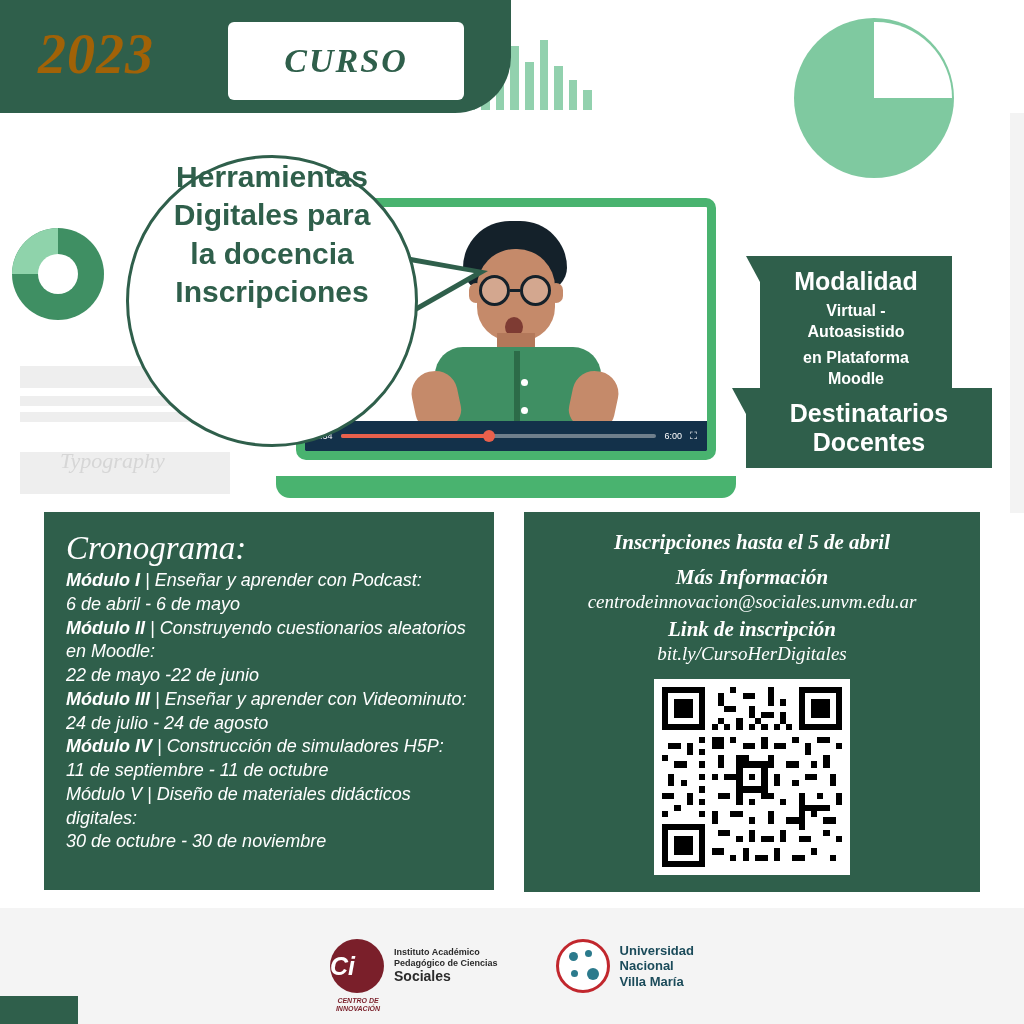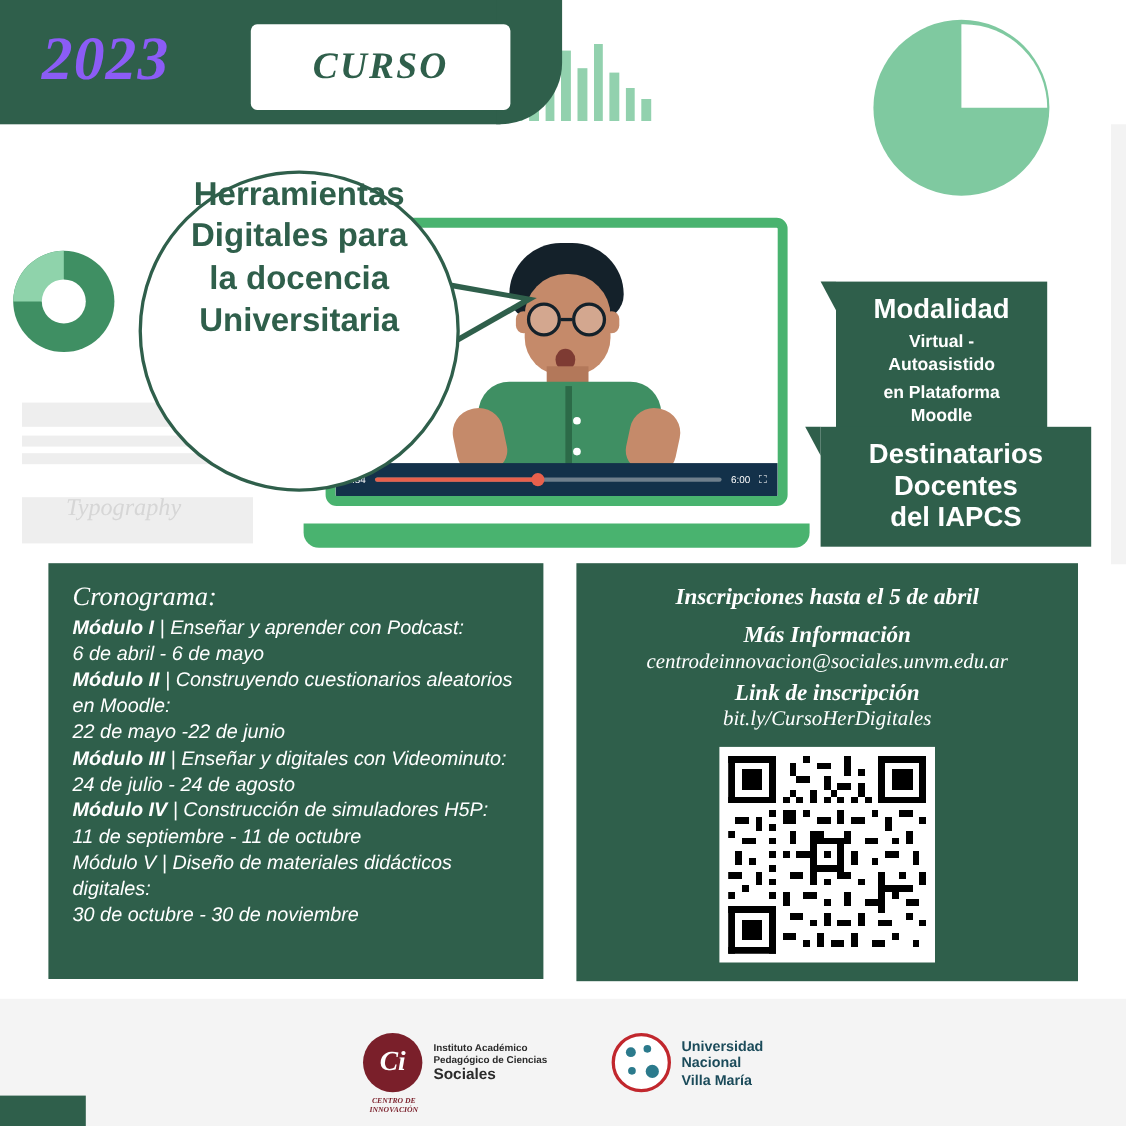--- a/index.html
+++ b/index.html
@@ -24,21 +24,21 @@
   }
   .header-band::after {
     content: "";
     position: absolute; right: -56px; top: 0;
     width: 60px; height: 113px;
     background: #2f5f4b;
     border-bottom-right-radius: 56px;
   }
   .year {
     position: absolute; left: 38px; top: 22px;
-    color: #8b5cf6;
+    color: #a16207;
     font-family: "Liberation Serif", serif;
     font-weight: bold;
     font-style: italic;
     font-size: 56px;
     letter-spacing: 1px;
   }
   .curso-tab {
     position: absolute; left: 228px; top: 22px;
     width: 236px; height: 78px;
     background: #ffffff;
@@ -242,21 +242,21 @@
     position: absolute;
     background: #2f5f4b;
     color: #ffffff;
   }
   .panel-left { left: 44px; top: 512px; width: 450px; height: 378px; padding: 18px 22px; }
   .panel-right { left: 524px; top: 512px; width: 456px; height: 380px; padding: 18px 20px; text-align: center; }
 
   .cron-title {
     font-family: "Liberation Serif", serif;
     font-style: italic;
-    font-size: 24px;
+    font-size: 33px;
     margin-bottom: 2px;
   }
   .cron-line {
     font-family: Liberation Sans, sans-serif;
     font-style: italic;
     font-size: 18px;
     line-height: 1.32;
   }
   .cron-line b { font-weight: bold; font-style: italic; }
 
@@ -286,22 +286,22 @@
   
   .footer {
     position: absolute; left: 0; bottom: 0; width: 1024px; height: 116px;
     background: #f4f4f4;
     display: flex; align-items: center; justify-content: center; gap: 58px;
   }
   .logo-group { display: flex; align-items: center; gap: 10px; }
   .ci-mark {
     width: 54px; height: 54px; border-radius: 50%;
     background: #7a1f2a; color: #ffffff;
-    display: flex; align-items: center; justify-content: center;
-    font-family: Liberation Serif, serif; font-weight: bold; font-size: 25px; font-style: italic;
+    display: flex; align-items: center; 
+    font-family: Liberation Sans, sans-serif; font-weight: bold; font-size: 25px; font-style: italic;
     position: relative;
   }
   .ci-caption {
     position: absolute; left: -6px; top: 58px; width: 68px;
     text-align: center; color: #7a1f2a; font-size: 7px; font-weight: bold; line-height: 1.2;
   }
   .ci-text { line-height: 1.18; color: #2b2b2b; }
   .ci-text .l1 { font-size: 9px; font-weight: bold; }
   .ci-text .l2 { font-size: 9px; font-weight: bold; }
   .ci-text .l3 { font-size: 14px; font-weight: bold; }
@@ -396,53 +396,52 @@
     </div>
     <div class="laptop-base"></div>
   </div>
 
   <div class="bubble-tail"></div>
   <div class="bubble">
     <div class="bubble-text">
       <div>Herramientas</div>
       <div>Digitales para</div>
       <div>la docencia</div>
-      <div>Universitaria</div>
+      <div>Inscripciones</div>
     </div>
   </div>
 
   <div class="info-box box-modalidad">
     <div class="box-notch"></div>
     <div class="info-title">Modalidad</div>
     <div class="info-sub">Virtual - Autoasistido</div>
     <div class="info-sub">en Plataforma Moodle</div>
   </div>
 
   <div class="info-box box-destinatarios">
     <div class="box-notch"></div>
     <div class="info-title">Destinatarios</div>
     <div class="info-sub-lg">Docentes</div>
-    <div class="info-sub-lg">del IAPCS</div>
   </div>
 
   <div class="panel panel-left">
     <div class="cron-title">Cronograma:</div>
 
     <div class="cron-line">
       <b>Módulo I</b><span> | </span><span>Enseñar y aprender con Podcast:</span>
     </div>
     <div class="cron-line">6 de abril - 6 de mayo</div>
 
     <div class="cron-line">
       <b>Módulo II</b><span> | </span><span>Construyendo cuestionarios aleatorios en Moodle:</span>
     </div>
     <div class="cron-line">22 de mayo -22 de junio</div>
 
     <div class="cron-line">
-      <b>Módulo III</b><span> | </span><span>Enseñar y digitales con Videominuto:</span>
+      <b>Módulo III</b><span> | </span><span>Enseñar y aprender con Videominuto:</span>
     </div>
     <div class="cron-line">24 de julio - 24 de agosto</div>
 
     <div class="cron-line">
       <b>Módulo IV</b><span> | </span><span>Construcción de simuladores H5P:</span>
     </div>
     <div class="cron-line">11 de septiembre - 11 de octubre</div>
 
     <div class="cron-line">
       <span>Módulo V</span><span> | </span><span>Diseño de materiales didácticos digitales:</span>

